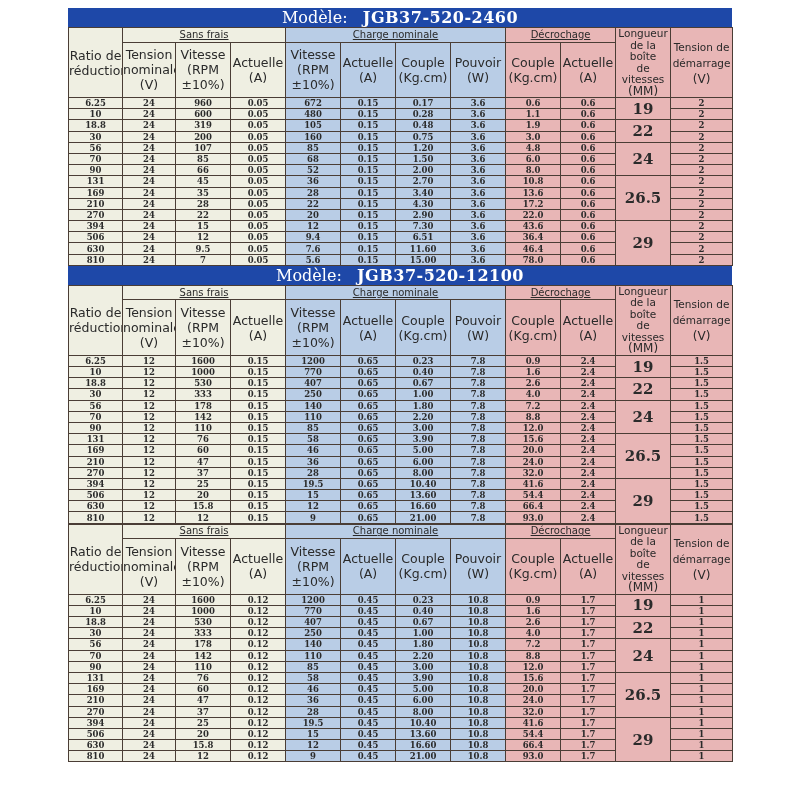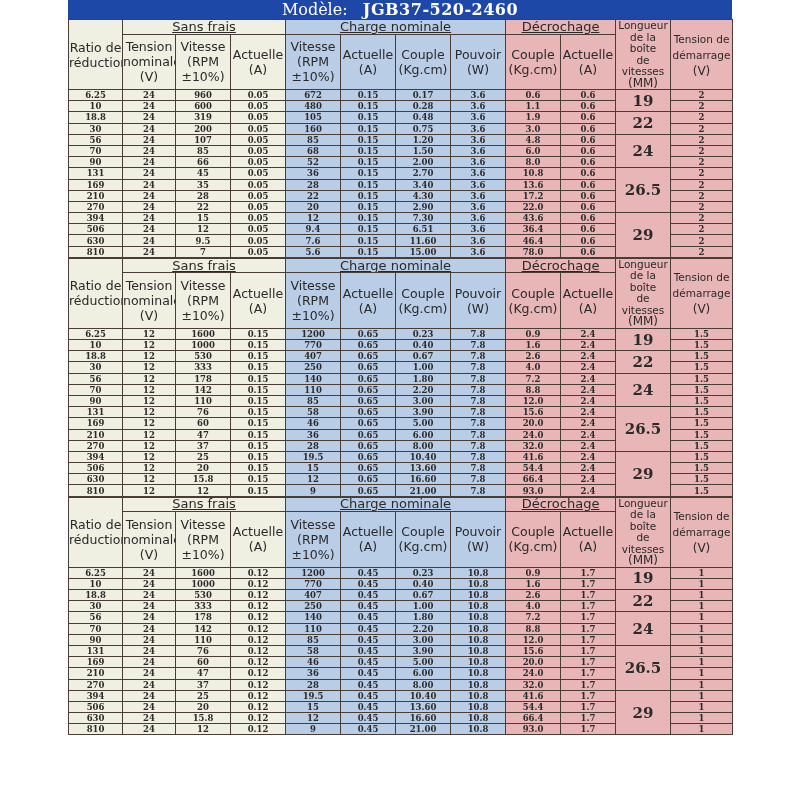--- a/index.html
+++ b/index.html
@@ -1,28 +1,28 @@
 <!DOCTYPE html>
 <html><head>
 <meta charset="utf-8">
 <style>
   html, body { margin:0; padding:0; background:#ffffff; }
   body { width:800px; height:800px; position:relative; overflow:hidden; }
-  .sheet { position:absolute; left:68px; top:0; width:664px; }
+  .sheet { position:absolute; left:68px; top:8px; width:664px; }
   .block { width:664px; }
   .title-bar {
     background:#1e48a8; color:#ffffff; height:19px; line-height:19px;
     text-align:center; font-family:"DejaVu Serif", serif; font-size:16px;
     white-space:nowrap; overflow:hidden;
   }
   .title-bar .model { font-weight:bold; letter-spacing:0.5px; }
   table { border-collapse:collapse; width:664px; table-layout:fixed; }
   th, td { border:1px solid #4a3d35; padding:0; text-align:center; overflow:hidden; white-space:nowrap; }
   th { font-family:"DejaVu Sans", sans-serif; font-weight:normal; color:#2a2a2a; }
-  th.grp { font-size:13px; height:12px; line-height:12px; border-bottom:1px solid #4a3d35; }
+  th.grp { font-size:10px; height:12px; line-height:12px; border-bottom:1px solid #4a3d35; }
   th.sub { font-size:12.5px; line-height:15px; height:48px; white-space:normal; }
   th.small { font-size:10.5px; line-height:11.5px; white-space:normal; }
   th.small2 { font-size:10.5px; line-height:16px; white-space:normal; }
   td { font-family:"DejaVu Serif", serif; font-weight:bold; font-size:8.5px; color:#2b2b2b; height:10.2px; line-height:10px; }
   .c-sf { background:#efefe2; }
   .c-cn { background:#b9cde6; }
   .c-dc { background:#e8b6b6; }
   .c-lg { background:#e8b6b6; font-size:15px; }
   .u { text-decoration:underline; }
 </style>
@@ -311,20 +311,24 @@
             <td class="c-cn">15.00</td>
             <td class="c-cn">3.6</td>
             <td class="c-dc">78.0</td>
             <td class="c-dc">0.6</td>
             <td class="c-dc">2</td>
           </tr>
         </tbody>
   </table>
 </div>
   <div class="block">
+  <div class="title-bar">
+    <span>Modèle:&nbsp;&nbsp;</span>
+    <span class="model">JGB37-520-12100</span>
+  </div>
   <table>
     <colgroup>
       <col style="width:54px">
           <col style="width:53px">
           <col style="width:55px">
           <col style="width:55px">
       <col style="width:55px">
           <col style="width:55px">
           <col style="width:55px">
           <col style="width:55px">

